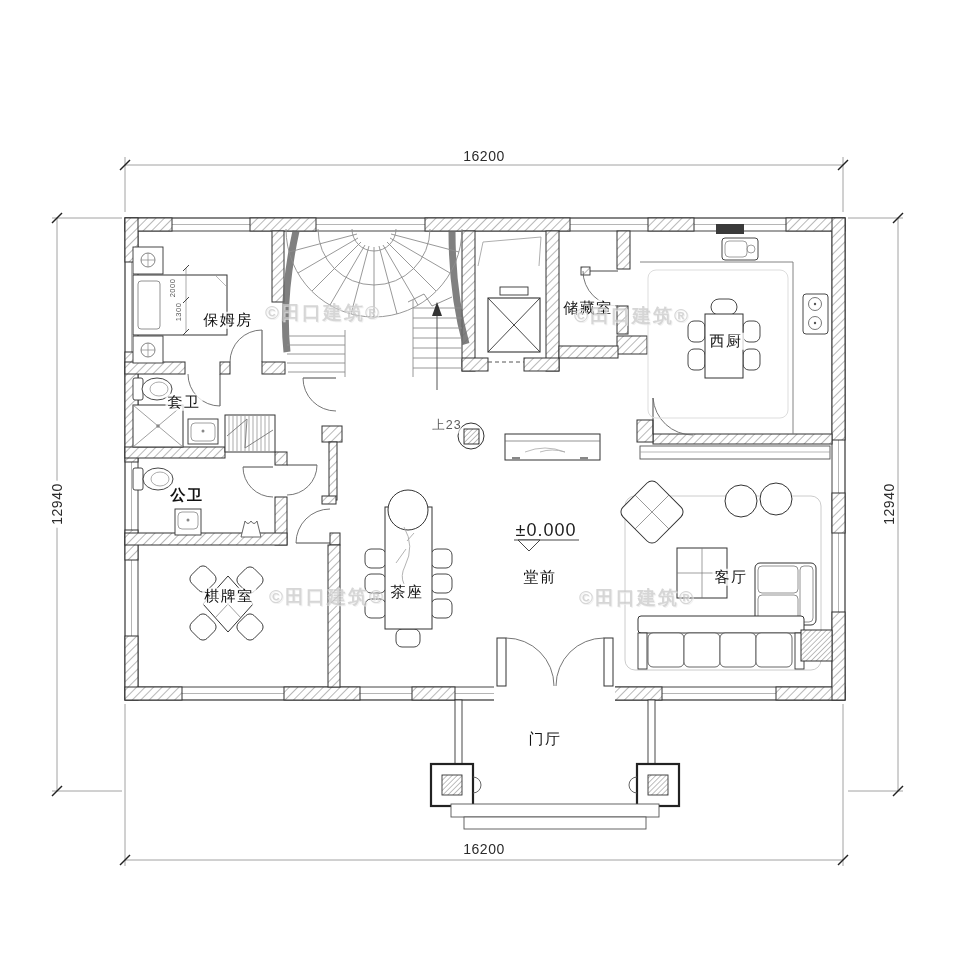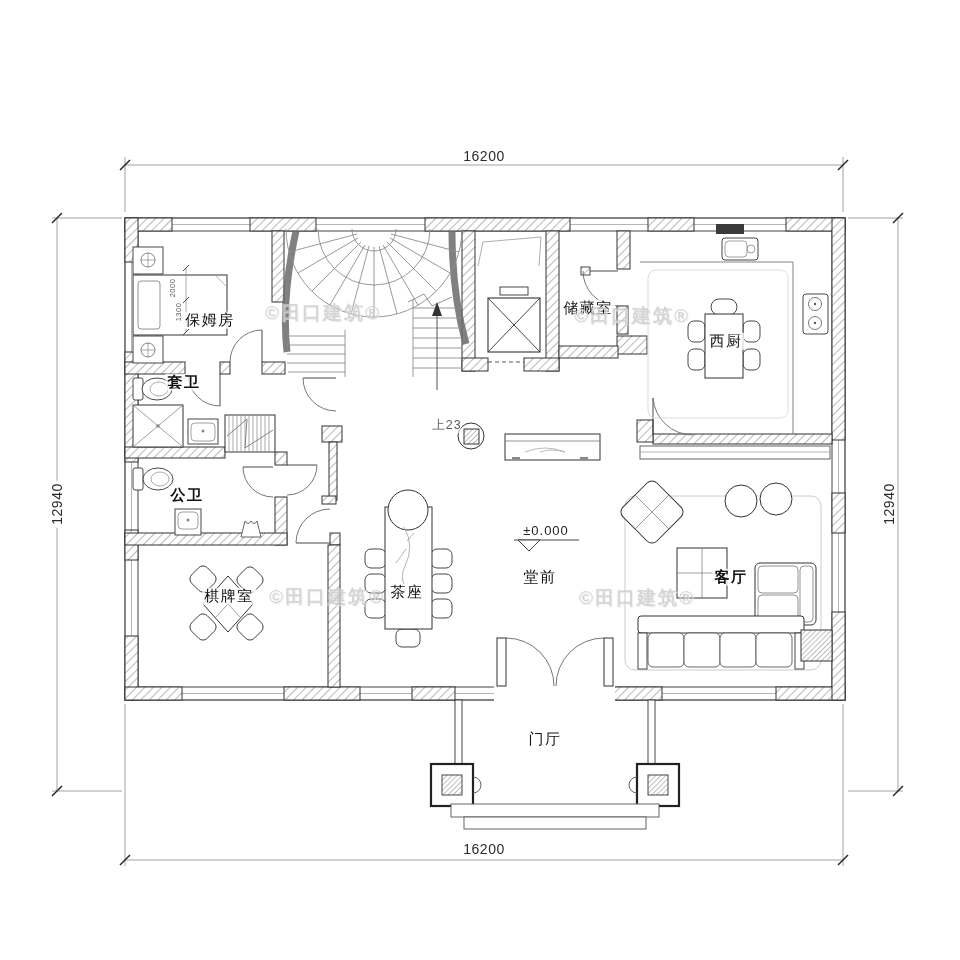--- a/index.html
+++ b/index.html
@@ -8,21 +8,21 @@
   .canvas svg{position:absolute;left:0;top:0;}
   .lbl{position:absolute;transform:translate(-50%,-50%);white-space:nowrap;
        font-size:15px;color:#111;letter-spacing:1.5px;font-weight:500;
        background:rgba(255,255,255,.78);padding:0 2px;line-height:1.1;}
   .dim{position:absolute;transform:translate(-50%,-50%);white-space:nowrap;
        font-size:14px;color:#2b2b2b;letter-spacing:.5px;background:#fff;padding:0 3px;}
   .dim.v{transform:translate(-50%,-50%) rotate(-90deg);}
   .note{position:absolute;transform:translate(-50%,-50%);white-space:nowrap;
         font-size:12.5px;color:#5d5d5d;letter-spacing:1px;background:rgba(255,255,255,.6);}
   .elev{position:absolute;transform:translate(-50%,-50%);white-space:nowrap;
-        font-size:13px;color:#1d1d1d;letter-spacing:1px;font-weight:500;}
+        font-size:18px;color:#1d1d1d;letter-spacing:1px;font-weight:500;}
   .beddim{position:absolute;transform:translate(-50%,-50%) rotate(-90deg);
           font-size:7.5px;color:#555;letter-spacing:.5px;}
   .wm{position:absolute;transform:translate(-50%,-50%);white-space:nowrap;
       font-size:19px;font-weight:bold;color:#c9c9c9;opacity:.75;letter-spacing:2px;
       text-shadow:1px 1px 0 #eee;}
 </style>
 </head>
 <body>
 
 <div class="canvas">
@@ -370,29 +370,29 @@
     <rect x="451" y="804" width="208" height="13" fill="#fff" stroke="#555" stroke-width="0.9"></rect>
     <rect x="464" y="817" width="182" height="12" fill="#fff" stroke="#555" stroke-width="0.9"></rect>
   </g>
 </svg>
 
 <div class="dim" style="left:484px;top:156px;">16200</div>
 <div class="dim" style="left:484px;top:849px;">16200</div>
 <div class="dim v" style="left:57px;top:504px;">12940</div>
 <div class="dim v" style="left:889px;top:504px;">12940</div>
 
-<div class="lbl" style="left:210px;top:320px;">保姆房</div>
-<div class="lbl" style="left:184px;top:382px;font-weight:bold;">套卫</div>
+<div class="lbl" style="left:228px;top:320px;">保姆房</div>
+<div class="lbl" style="left:184px;top:402px;">套卫</div>
 <div class="lbl" style="left:187px;top:495px;font-weight:bold;">公卫</div>
 <div class="lbl" style="left:229px;top:596px;">棋牌室</div>
 <div class="lbl" style="left:407px;top:592px;">茶座</div>
 <div class="lbl" style="left:540px;top:577px;text-align:center;">堂前</div>
 <div class="lbl" style="left:588px;top:308px;text-align:right;">储藏室</div>
 <div class="lbl" style="left:726px;top:341px;">西厨</div>
-<div class="lbl" style="left:731px;top:577px;font-weight:bold;">客厅</div>
+<div class="lbl" style="left:731px;top:577px;">客厅</div>
 <div class="lbl" style="left:545px;top:739px;">门厅</div>
 
 <div class="elev" style="left:546px;top:530px;">±0.000</div>
 <div class="note" style="left:447px;top:389px;margin-top:36px;">上23</div>
 <div class="beddim" style="left:172px;top:288px;">2000</div>
 <div class="beddim" style="left:178px;top:312px;">1300</div>
 
 <div class="wm" style="left:323px;top:313px;">©田口建筑®</div>
 <div class="wm" style="left:632px;top:316px;">©田口建筑®</div>
 <div class="wm" style="left:327px;top:597px;">©田口建筑®</div>

